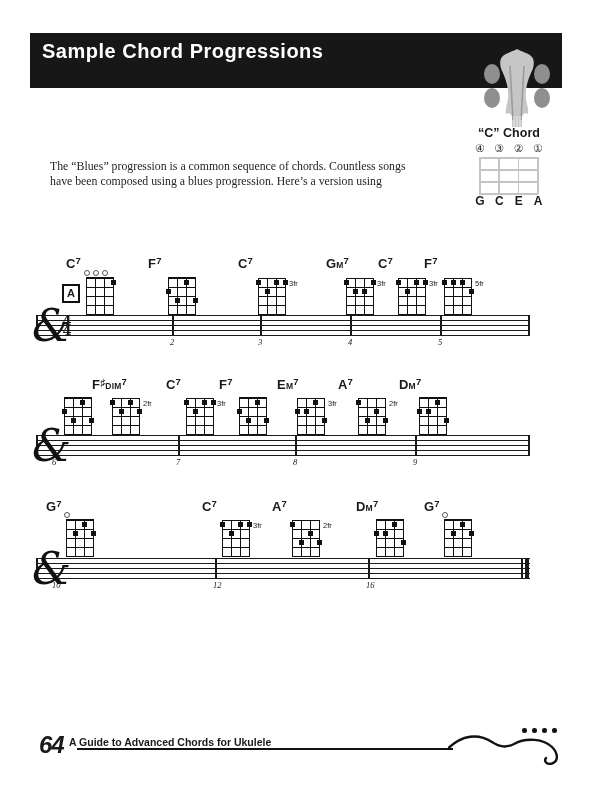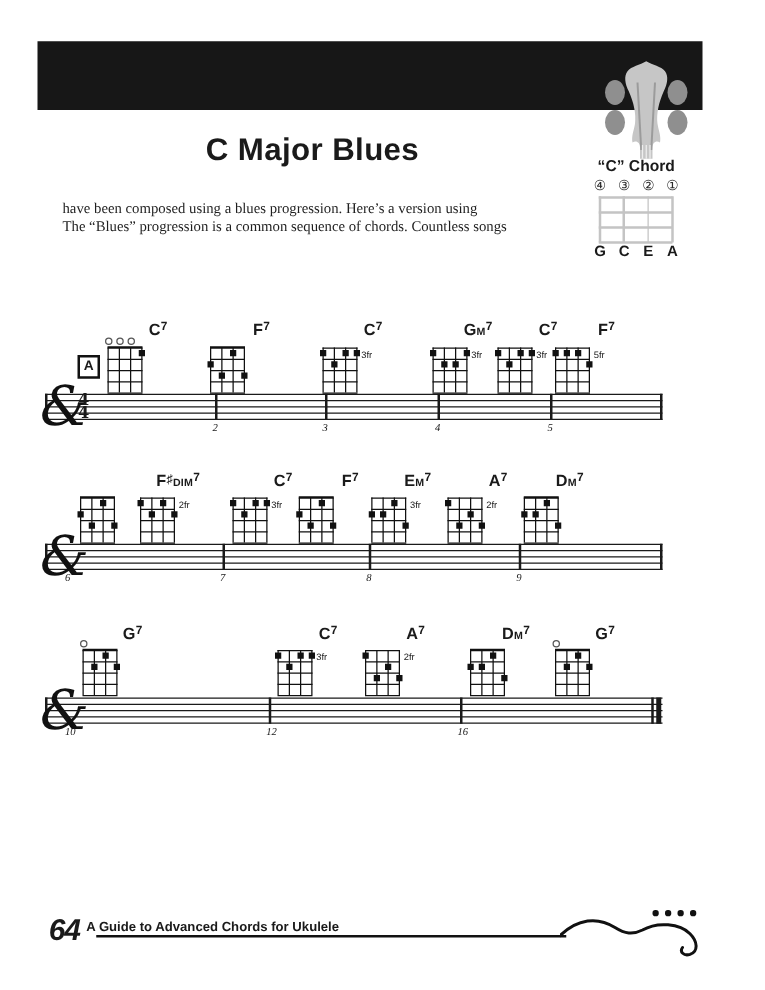--- a/index.html
+++ b/index.html
@@ -25,21 +25,21 @@
   
   .staff-line,.barline,.endbar{position:absolute;background:#1a1a1a;}
   .measure-num{position:absolute;font-family:"Liberation Serif",serif;font-style:italic;
         font-size:8.5px;color:#1a1a1a;}
   .clef{position:absolute;font-family:"DejaVu Serif",serif;font-style:italic;font-size:44px;
         line-height:44px;color:#111;}
   .timesig{position:absolute;font-family:"DejaVu Serif",serif;font-weight:bold;font-size:13px;
         line-height:10px;width:14px;text-align:center;}
   .rehearsal{position:absolute;width:14px;height:15px;border:2px solid #111;background:#fff;
         font-size:11px;font-weight:800;text-align:center;line-height:15px;}
-  .chord-label{position:absolute;width:68px;text-align:right;font-size:13px;font-weight:800;
+  .chord-label{position:absolute;width:68px;text-align:left;font-size:13px;font-weight:800;
         letter-spacing:.2px;white-space:nowrap;}
   .seg-sup{font-size:9.5px;position:relative;top:-4px;}
   .seg-sm{font-size:8.5px;}
   .seg-acc{font-size:10px;position:relative;top:-3.5px;}
   .fret-label{position:absolute;font-size:7.5px;color:#1a1a1a;}
   .grid-line{position:absolute;background:#111;}
   .chord-dot{position:absolute;width:5px;height:5px;background:#111;}
   .open-mark{position:absolute;width:4px;height:4px;border:1px solid #555;border-radius:50%;background:#fff;}
   
   .page-num{position:absolute;left:39px;top:731px;font-size:24px;font-weight:800;font-style:italic;
@@ -48,20 +48,21 @@
   .footer-rule{position:absolute;left:77px;top:748px;width:376px;height:2.2px;background:#111;}
   .footer-dot{position:absolute;width:4.5px;height:4.5px;border-radius:50%;background:#111;top:728px;}
   .uke-svg{position:absolute;left:448px;top:733px;}
 </style>
 </head>
 <body>
 
 <div id="page">
 
   <div class="banner"></div>
+  <div class="banner-title">Sample Chord Progressions</div>
 
   <svg class="hs-svg" width="78" height="82" viewBox="0 0 78 82">
     <ellipse cx="14" cy="28" rx="8" ry="10" fill="#8f8f8f"></ellipse>
     <ellipse cx="14" cy="52" rx="8" ry="10" fill="#8f8f8f"></ellipse>
     <ellipse cx="64" cy="28" rx="8" ry="10" fill="#8f8f8f"></ellipse>
     <ellipse cx="64" cy="52" rx="8" ry="10" fill="#8f8f8f"></ellipse>
     <path d="M39,3 C44,6 51,7 54,11 C57,15 56,21 53,27 C49,36 47,45 48,53 C49,59 51,63 50,68 C47,66 44,68 44,72 L44,81 L34,81 L34,72 C34,68 31,66 28,68 C27,63 29,59 30,53 C31,45 29,36 25,27 C22,21 21,15 24,11 C27,7 34,6 39,3 Z" fill="#c6c6c6"></path>
     <path d="M32,20 L35,74 M46,20 L43,74" stroke="#9b9b9b" stroke-width="1.6" fill="none"></path>
     <path d="M36,70 L36,81 M39,70 L39,81 M42,70 L42,81" stroke="#eeeeee" stroke-width="1" fill="none"></path>
   </svg>
@@ -79,25 +80,24 @@
       <div class="tuning-num" style="left: 472px;">④</div>
       <div class="tuning-num" style="left: 491.3px;">③</div>
       <div class="tuning-num" style="left: 510.7px;">②</div>
       <div class="tuning-num" style="left: 530px;">①</div>
       <div class="tuning-letter" style="left: 472px;">G</div>
       <div class="tuning-letter" style="left: 491.3px;">C</div>
       <div class="tuning-letter" style="left: 510.7px;">E</div>
       <div class="tuning-letter" style="left: 530px;">A</div>
     </div>
 
-  <div class="main-title">C Major Blues</div>
 
   <div class="intro" id="intro">
+      <div>The “Blues” progression is a common sequence of chords. Countless songs</div>
       <div>have been composed using a blues progression. Here’s a version using</div>
-      <div>The “Blues” progression is a common sequence of chords. Countless songs</div>
     </div>
 
   <div id="music">
       <div>
         <div class="staff-line" style="left: 36px; top: 315px; width: 494px; height: 1px;"></div>
         <div class="staff-line" style="left: 36px; top: 320px; width: 494px; height: 1px;"></div>
         <div class="staff-line" style="left: 36px; top: 325px; width: 494px; height: 1px;"></div>
         <div class="staff-line" style="left: 36px; top: 330px; width: 494px; height: 1px;"></div>
         <div class="staff-line" style="left: 36px; top: 335px; width: 494px; height: 1px;"></div>
         <div class="barline" style="left: 36px; top: 315px; width: 1.5px; height: 21px;"></div>

